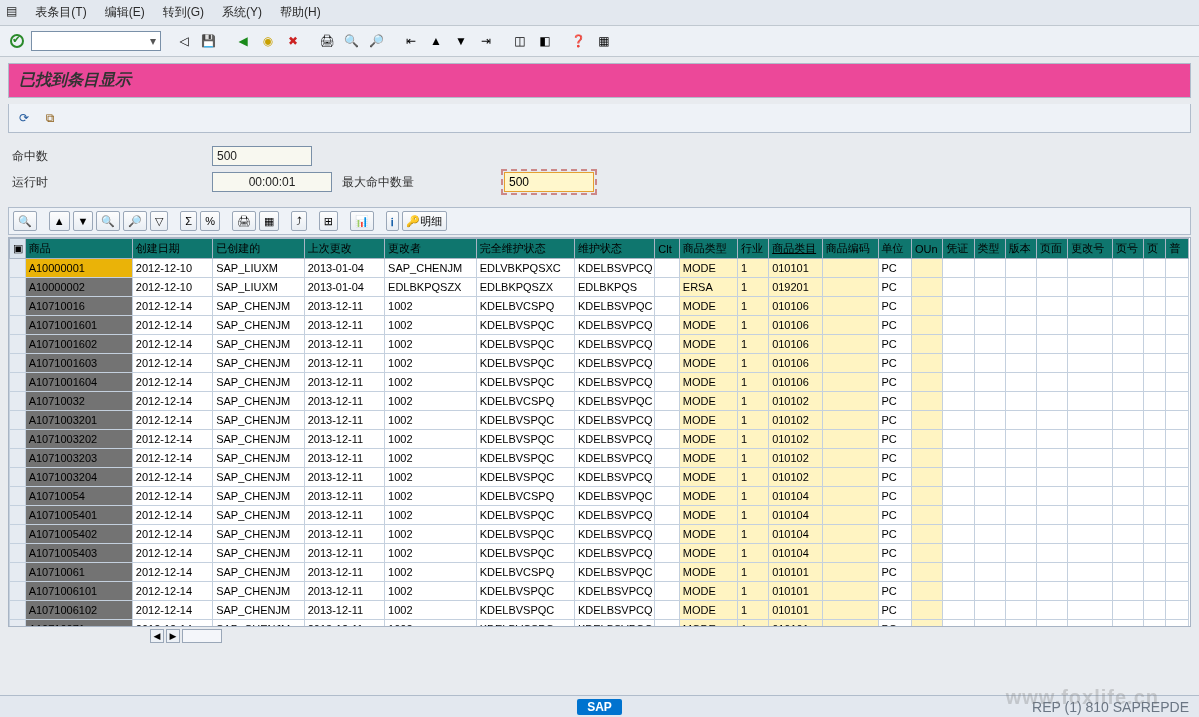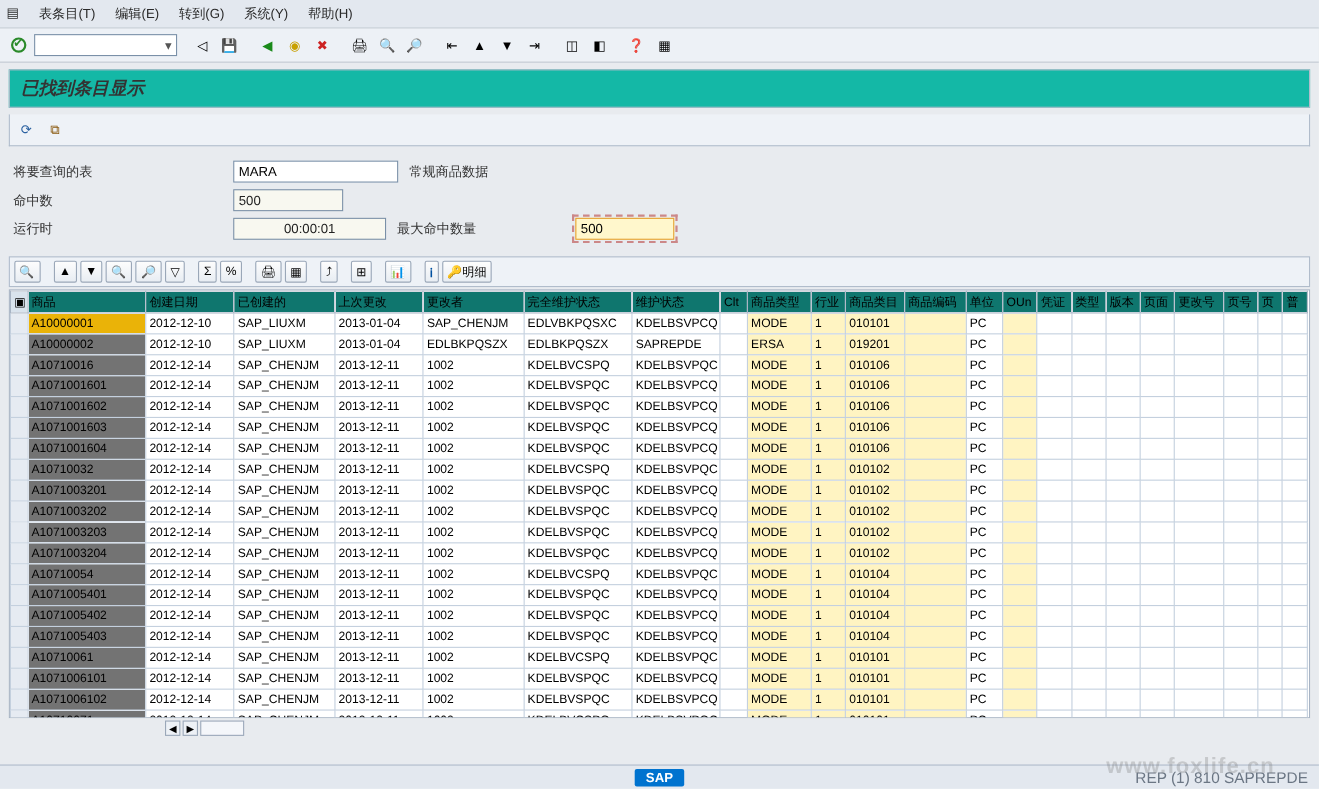--- a/index.html
+++ b/index.html
@@ -43,21 +43,21 @@
   background: #fff;
   display: inline-flex;
   align-items: center;
   position: relative;
 }
 .combo::after {
   content: "▾"; position: absolute; right: 4px; color: #555;
 }
 .title-panel {
   margin: 6px 8px;
-  background: #14b8a6;
+  background: #ec4899;
   border: 1px solid #b0bccb;
   padding: 6px 10px;
   font-family: "SimSun", serif;
   font-style: italic;
   font-size: 16px;
   font-weight: bold;
   color: #333;
 }
 .subtoolbar {
   margin: 0 8px 4px 8px;
@@ -247,31 +247,26 @@
 
 <div class="title-panel">已找到条目显示</div>
 
 <div class="subtoolbar">
   <span class="tb-btn" style="color:#2a60a0">⟳</span>
   <span class="tb-btn" style="color:#8a5a10">⧉</span>
 </div>
 
 <div class="formarea">
   <div class="formrow">
-    <div class="formlabel">将要查询的表</div>
-    <input class="forminput" style="width: 150px;" value="MARA">
-    <div class="formdesc">常规商品数据</div>
-  </div>
-  <div class="formrow">
     <div class="formlabel">命中数</div>
     <input class="forminput ro" style="width: 100px;" readonly="" value="500">
   </div>
   <div class="formrow">
     <div class="formlabel">运行时</div>
-    <input class="forminput ro" style="width: 139px; text-align: center;" readonly="" value="00:00:01">
+    <input class="forminput ro" style="width: 120px; text-align: center;" readonly="" value="00:00:01">
     <div class="formdesc">最大命中数量</div>
     <input class="forminput numsel" style="width: 90px; margin-left: 90px;" value="500">
   </div>
 </div>
 
 <div class="alv-toolbar">
   <span class="alv-btn">🔍</span>
   <span class="divider"></span>
   <span class="alv-btn">▲</span>
   <span class="alv-btn">▼</span>
@@ -303,21 +298,21 @@
           <th style="width: 96px;">商品</th>
           <th style="width: 72px;">创建日期</th>
           <th style="width: 82px;">已创建的</th>
           <th style="width: 72px;">上次更改</th>
           <th style="width: 82px; margin-left: 28px;">更改者</th>
           <th style="width: 88px;">完全维护状态</th>
           <th style="width: 72px;">维护状态</th>
           <th style="width: 22px;">Clt</th>
           <th class="yel" style="width: 52px;">商品类型</th>
           <th class="yel" style="width: 28px;">行业</th>
-          <th class="yel" style="width: 48px;">商品类目</th>
+          <th class="yel" style="width: 48px; text-decoration: underline;">商品类目</th>
           <th class="yel" style="width: 50px;">商品编码</th>
           <th style="width: 30px;">单位</th>
           <th class="yel" style="width: 28px;">OUn</th>
           <th style="width: 28px;">凭证</th>
           <th style="width: 28px;">类型</th>
           <th style="width: 28px;">版本</th>
           <th style="width: 28px;">页面</th>
           <th style="width: 40px;">更改号</th>
           <th style="width: 28px;">页号</th>
           <th style="width: 20px;">页</th>
@@ -351,21 +346,21 @@
           <td></td>
         </tr>
         <tr>
           <td class="selcol"></td>
           <td class="commod">A10000002</td>
           <td>2012-12-10</td>
           <td>SAP_LIUXM</td>
           <td>2013-01-04</td>
           <td>EDLBKPQSZX</td>
           <td>EDLBKPQSZX</td>
-          <td>SAPREPDE</td>
+          <td>EDLBKPQS</td>
           <td></td>
           <td class="yel">ERSA</td>
           <td class="yel">1</td>
           <td class="yel">019201</td>
           <td class="yel"></td>
           <td>PC</td>
           <td class="yel"></td>
           <td></td>
           <td></td>
           <td></td>

